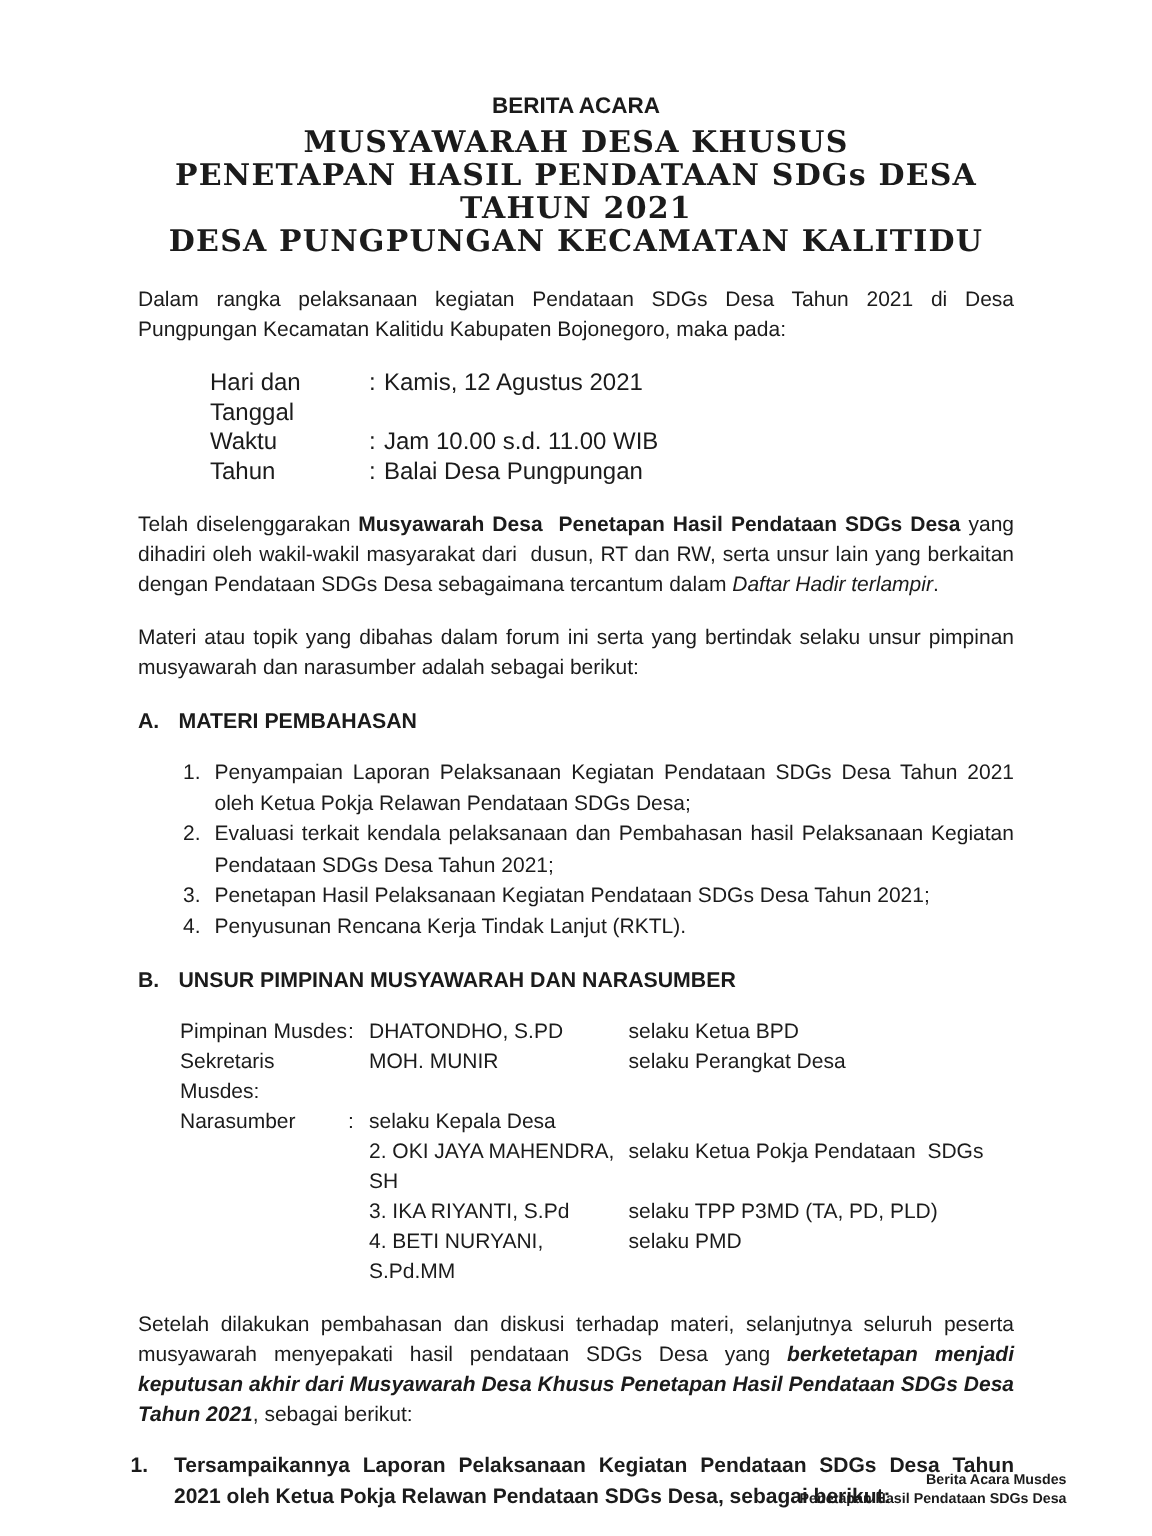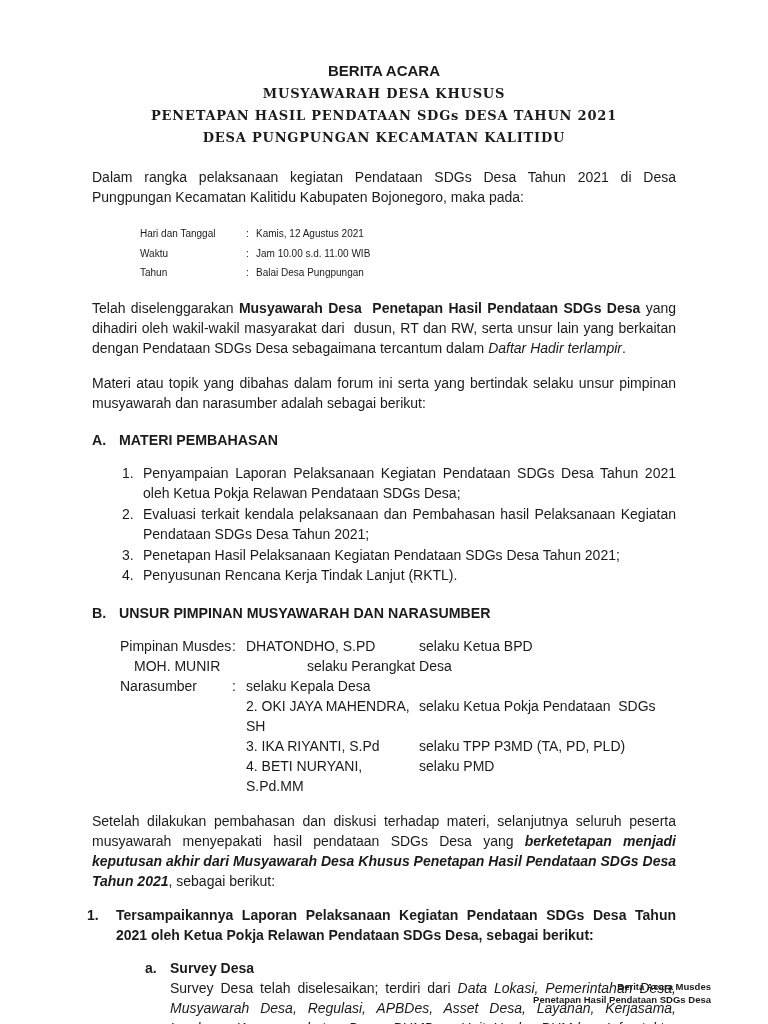--- a/index.html
+++ b/index.html
@@ -13,31 +13,31 @@
   }
   .page { padding: 58px 92px 0 92px; }
 
   .title-main {
     text-align: center; font-weight: bold;
     font-size: 15px; line-height: 25px;
   }
   .title-serif {
     text-align: center;
     font-family: "DejaVu Serif", serif;
-    font-weight: bold; font-size: 13px; line-height: 22px;
+    font-weight: bold; font-size: 20px; line-height: 22px;
     letter-spacing: 0.8px;
   }
 
   .para {
     font-size: 14px; line-height: 20px;
     text-align: justify; white-space: pre-wrap;
     margin: 15px 0 0 0;
   }
 
-  .details { margin: 17px 0 0 48px; font-size: 10px; line-height: 19.5px; }
+  .details { margin: 17px 0 0 48px; font-size: 16px; line-height: 19.5px; }
   .detail-row { display: flex; }
   .detail-label { width: 106px; flex-shrink: 0; }
   .detail-colon { width: 10px; flex-shrink: 0; }
 
   .section-heading {
     display: flex; font-weight: bold;
     font-size: 14.2px; line-height: 20px;
     margin-top: 17px;
   }
   .section-letter { width: 27px; flex-shrink: 0; }
@@ -151,20 +151,21 @@
   <div class="b-rows">
 
       <div class="b-row">
         <span class="b-label">Pimpinan Musdes</span>
         <span class="b-colon">:</span>
         <span class="b-name">DHATONDHO, S.PD</span>
         <span class="b-role">selaku Ketua BPD</span>
       </div>
 
       <div class="b-row">
+        <span class="b-label">Sekretaris Musdes:</span>
         <span class="b-colon"></span>
         <span class="b-name">MOH. MUNIR</span>
         <span class="b-role">selaku Perangkat Desa</span>
       </div>
 
       <div class="b-row">
         <span class="b-label">Narasumber</span>
         <span class="b-colon">:</span>
         <span class="b-role">selaku Kepala Desa</span>
       </div>

